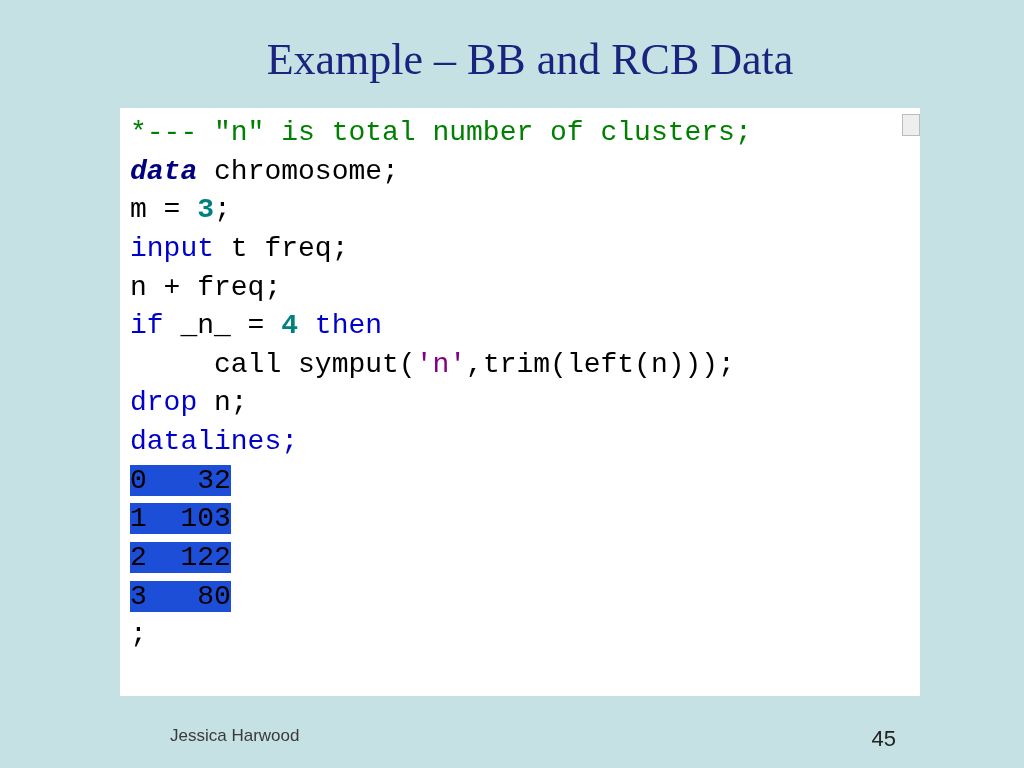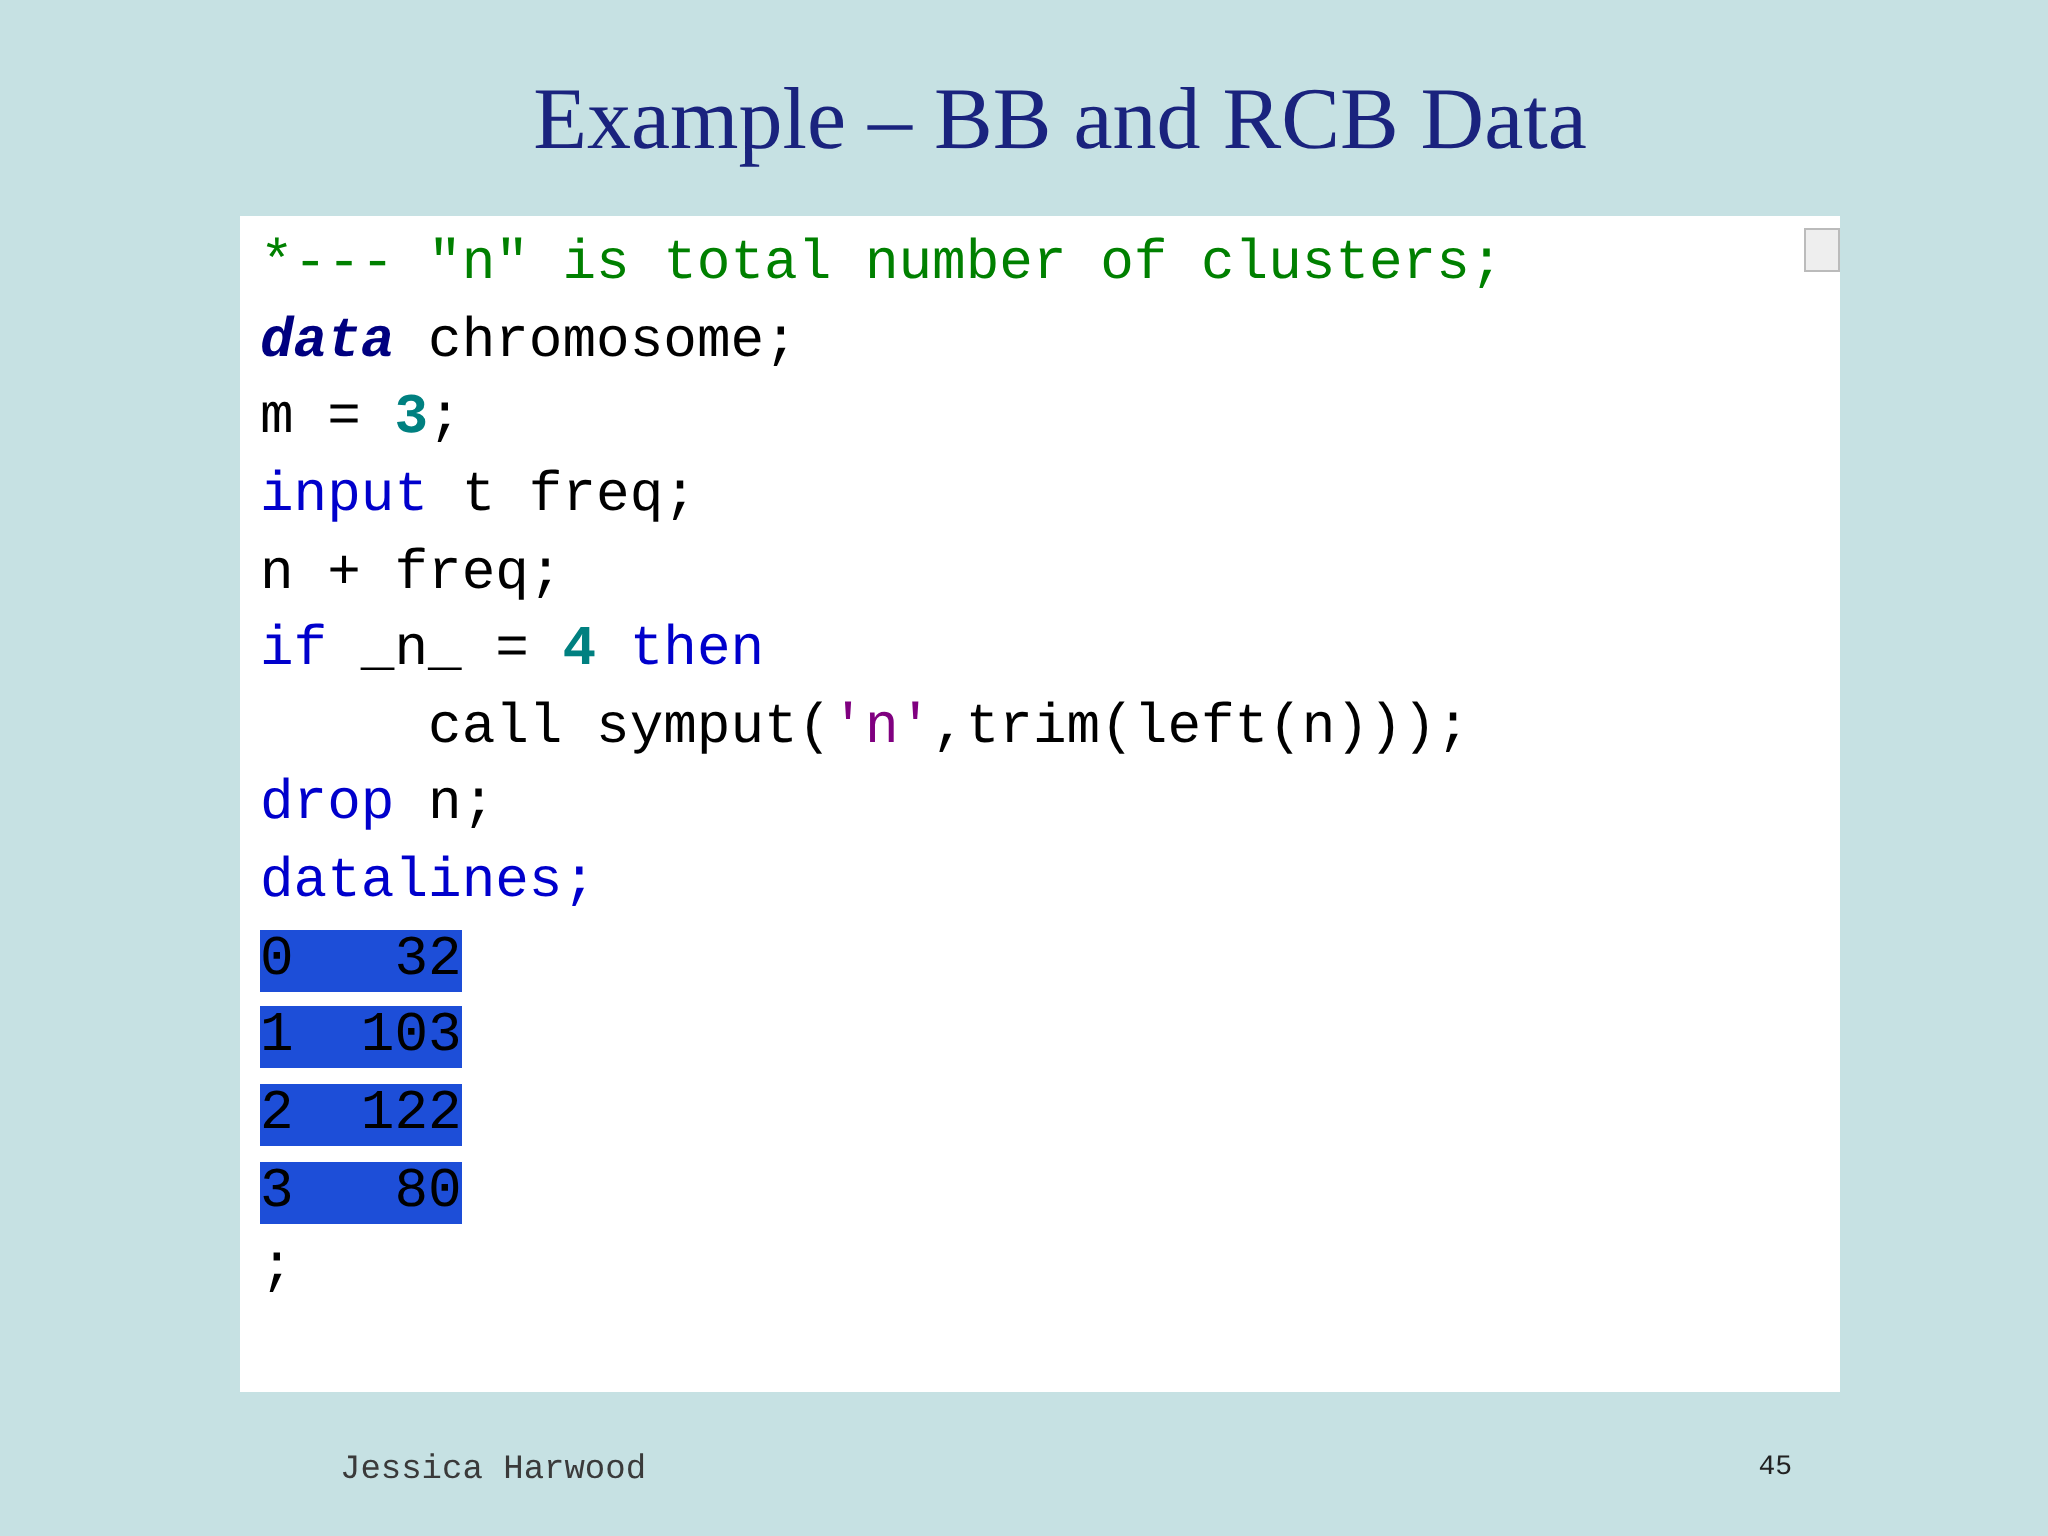--- a/index.html
+++ b/index.html
@@ -59,38 +59,38 @@
     height: 20px;
     border: 1px solid #bbb;
     background: #eee;
   }
   .footer {
     position: absolute;
     left: 0;
     bottom: 14px;
     width: 936px;
     height: 28px;
-    font-family: Liberation Mono, monospace;
+    font-family: Liberation Sans, sans-serif;
     font-size: 17px;
     color: #3a3a3a;
   }
   .footer .author {
     position: absolute;
     left: 170px;
   }
   .footer .seminar {
     position: absolute;
     left: 0;
     right: 0;
     text-align: center;
   }
   .footer .pagenum {
     position: absolute;
     right: 40px;
-    font-size: 14px;
+    font-size: 22px;
     color: #222;
   }
 </style>
 </head>
 <body>
 
 <div class="slide">
 
   <div class="title">Example – BB and RCB Data</div>
 

